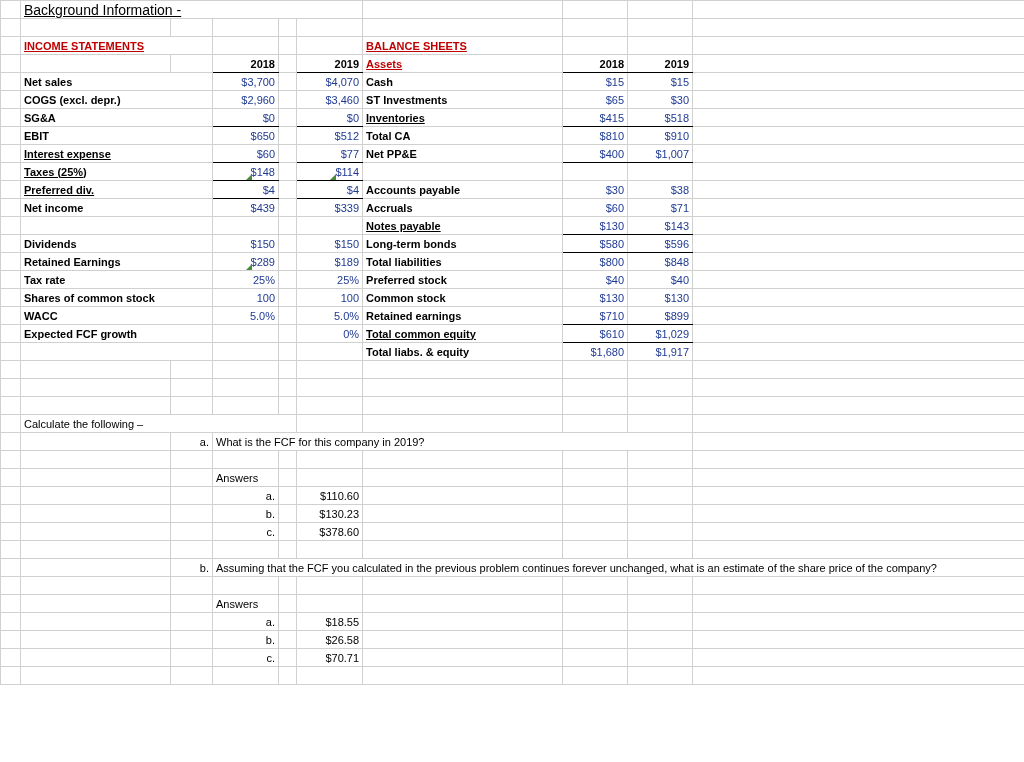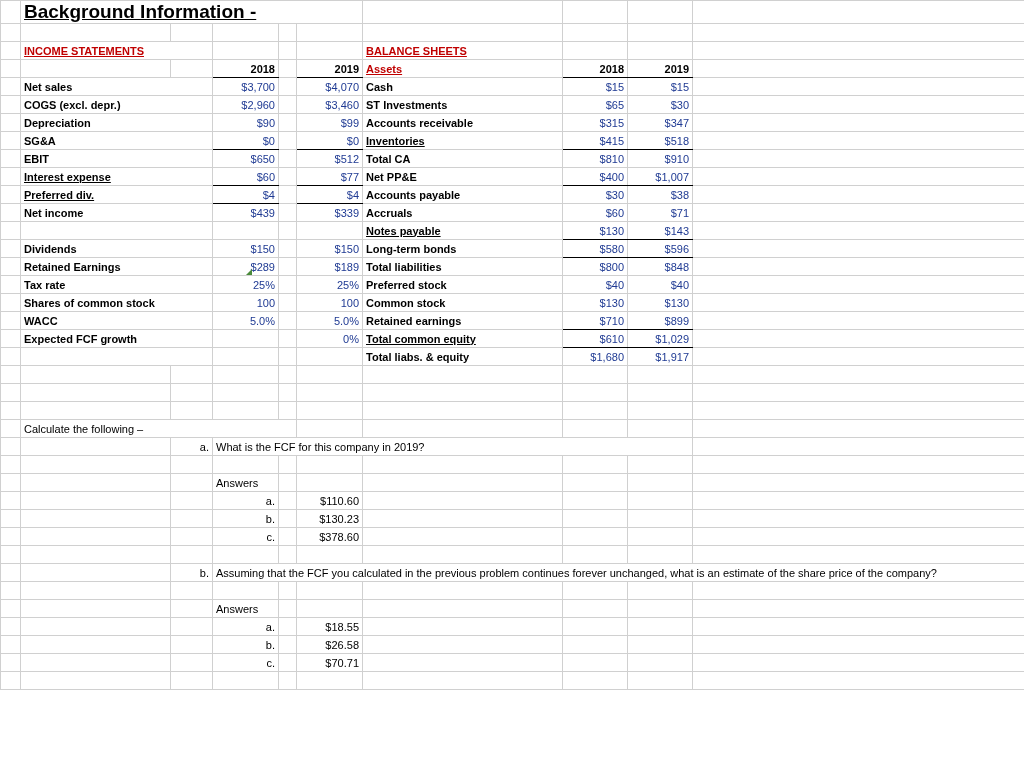--- a/index.html
+++ b/index.html
@@ -18,21 +18,21 @@
   table.sheet td {
     border: 1px solid #d0d0d0;
     height: 17px;
     padding: 0 3px;
     white-space: nowrap;
     overflow: hidden;
     vertical-align: middle;
   }
   .hdr { font-weight: bold; }
   .underline { text-decoration: underline; margin-left: 48px; }
-  .big { font-size: 19px; font-weight: bold; text-decoration: underline; }
+  .big { font-size: 14px; font-weight: normal; text-decoration: underline; }
   .red { color: #c00000; }
   .blue { color: #1f3a93; }
   .right { text-align: right; }
   .bbot { border-bottom: 1px solid #000 !important; }
   .mark {
     position: absolute;
     width: 0; height: 0;
     border-left: 6px solid transparent;
     border-bottom: 6px solid #4a8a3a;
     margin-left: -5px; margin-top: 8px;
@@ -126,31 +126,20 @@
         <td class="blue right" colspan="1">$2,960</td>
         <td></td>
         <td class="blue right" colspan="1">$3,460</td>
         <td class="hdr" colspan="1">  ST Investments</td>
         <td class="blue right" colspan="1">$65</td>
         <td class="blue right" colspan="1">$30</td>
         <td></td>
       </tr>
       <tr>
         <td></td>
-        <td class="hdr" colspan="2">Depreciation</td>
-        <td class="blue right" colspan="1">$90</td>
-        <td></td>
-        <td class="blue right" colspan="1">$99</td>
-        <td class="hdr" colspan="1">  Accounts receivable</td>
-        <td class="blue right" colspan="1">$315</td>
-        <td class="blue right" colspan="1">$347</td>
-        <td></td>
-      </tr>
-      <tr>
-        <td></td>
         <td class="hdr" colspan="2">SG&amp;A</td>
         <td class="blue right bbot" colspan="1">$0</td>
         <td></td>
         <td class="blue right bbot" colspan="1">$0</td>
         <td class="hdr underline" colspan="1">  Inventories</td>
         <td class="blue right bbot" colspan="1">$415</td>
         <td class="blue right bbot" colspan="1">$518</td>
         <td></td>
       </tr>
       <tr>
@@ -170,20 +159,31 @@
         <td class="blue right bbot" colspan="1">$60</td>
         <td></td>
         <td class="blue right bbot" colspan="1">$77</td>
         <td class="hdr" colspan="1">Net PP&amp;E</td>
         <td class="blue right bbot" colspan="1">$400</td>
         <td class="blue right bbot" colspan="1">$1,007</td>
         <td></td>
       </tr>
       <tr>
         <td></td>
+        <td class="hdr underline" colspan="2">  Taxes (25%)</td>
+        <td class="blue right bbot" colspan="1"><span class="mark"></span>$148</td>
+        <td></td>
+        <td class="blue right bbot" colspan="1"><span class="mark"></span>$114</td>
+        <td></td>
+        <td></td>
+        <td></td>
+        <td></td>
+      </tr>
+      <tr>
+        <td></td>
         <td class="hdr underline" colspan="2">  Preferred div.</td>
         <td class="blue right bbot" colspan="1">$4</td>
         <td></td>
         <td class="blue right bbot" colspan="1">$4</td>
         <td class="hdr" colspan="1">  Accounts payable</td>
         <td class="blue right" colspan="1">$30</td>
         <td class="blue right" colspan="1">$38</td>
         <td></td>
       </tr>
       <tr>

